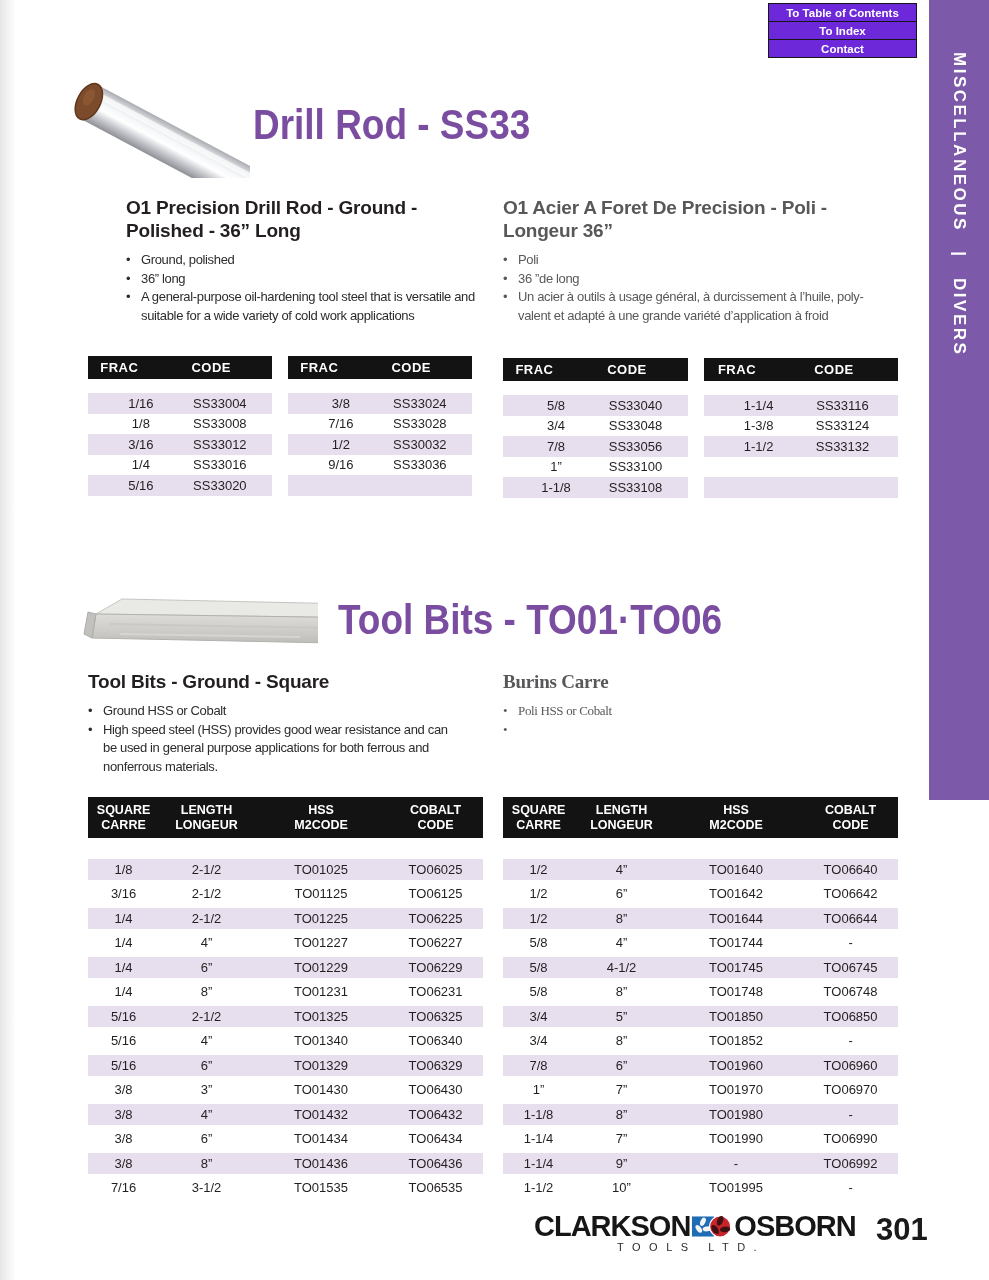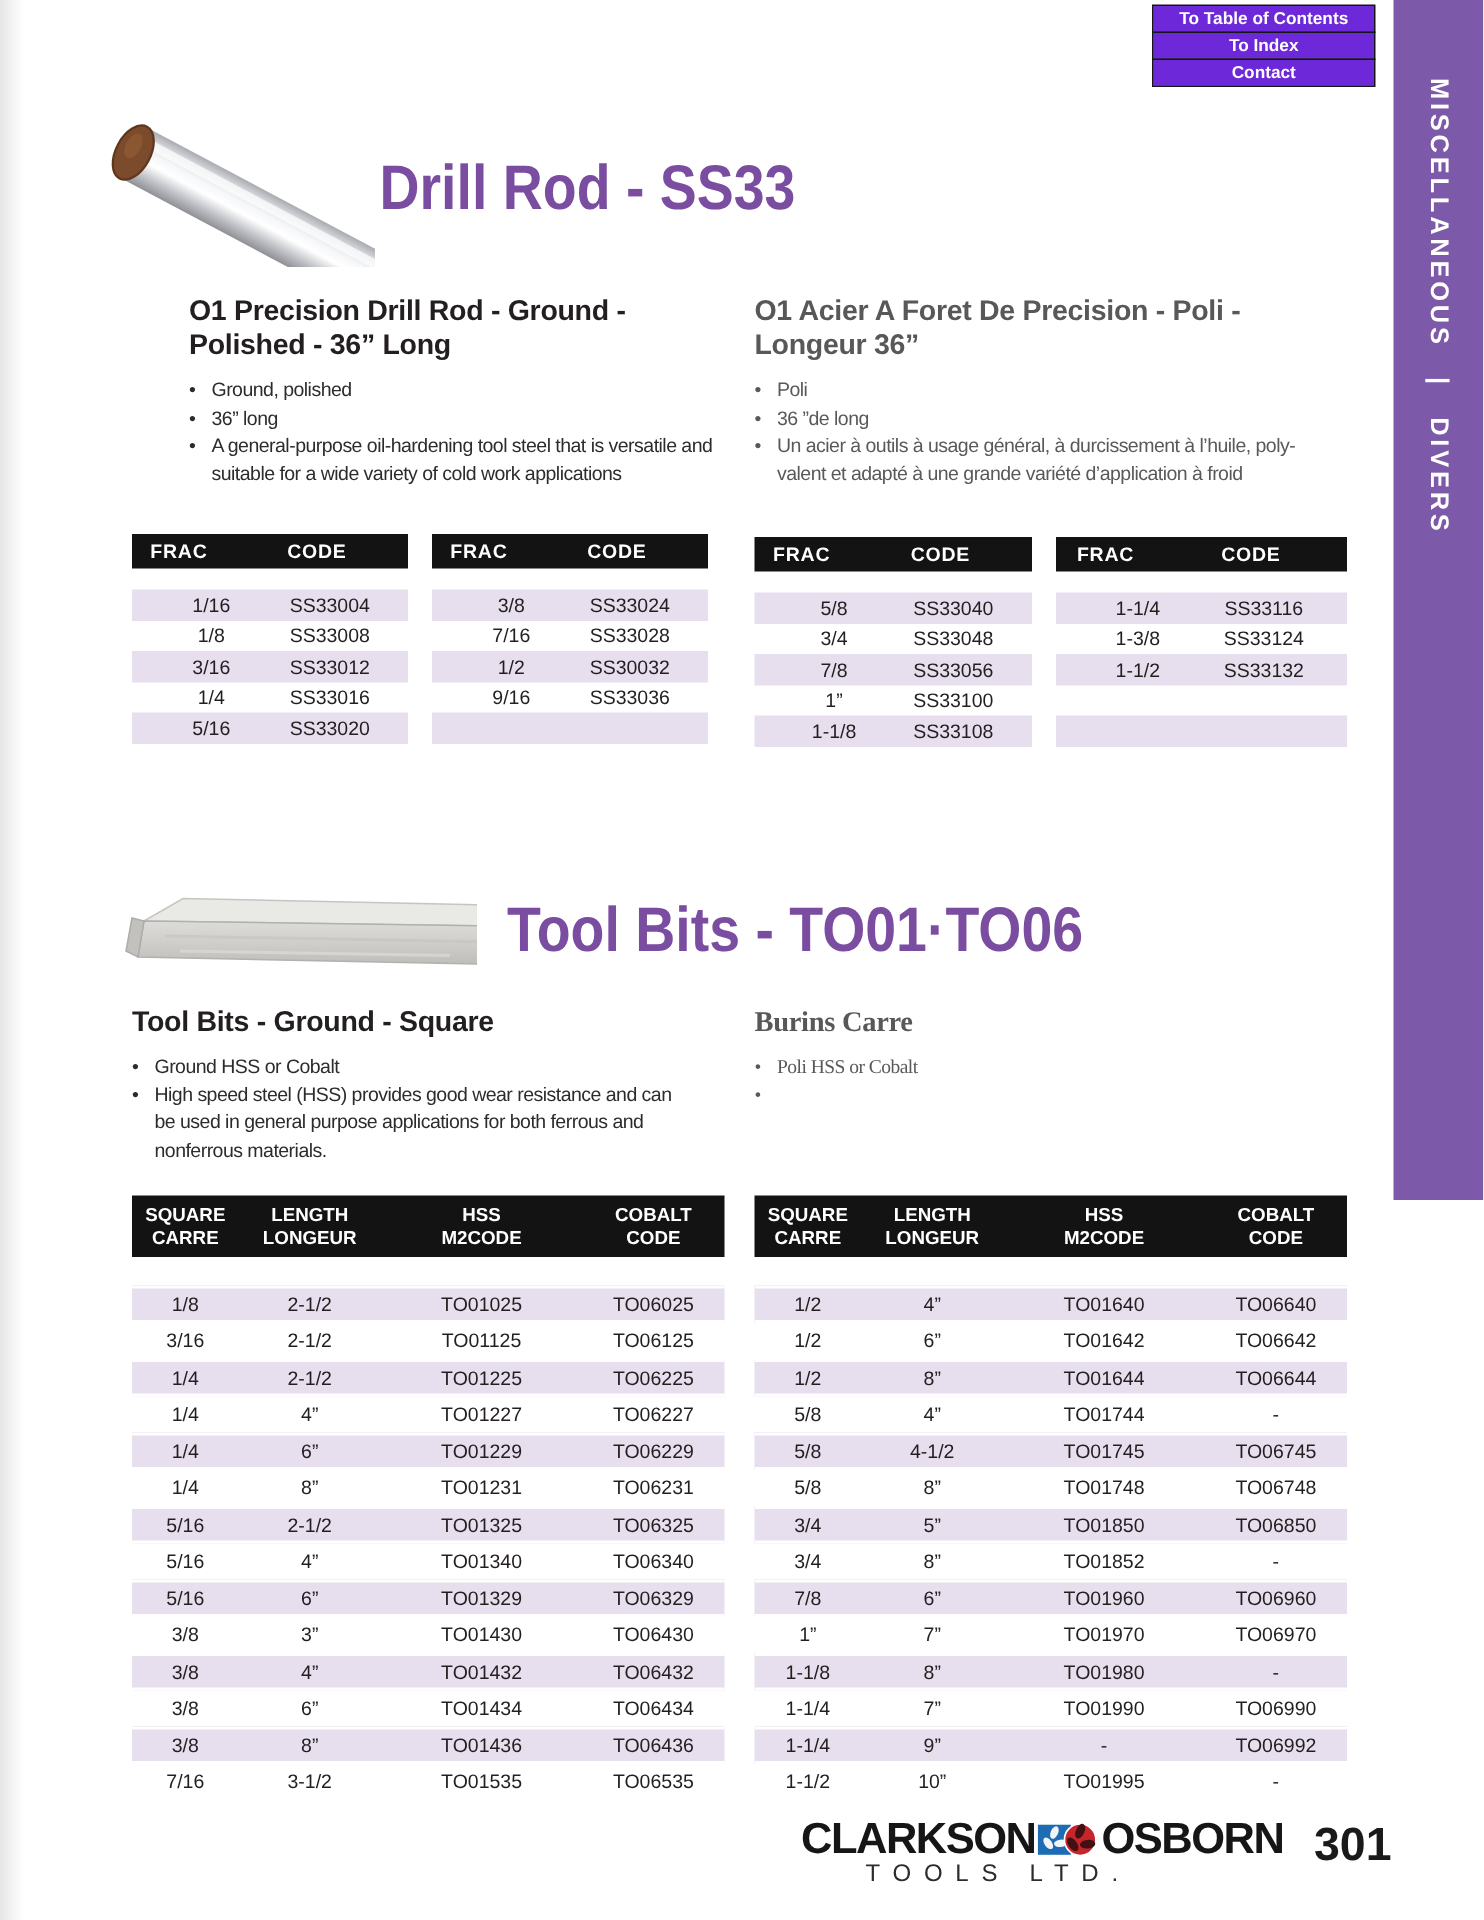--- a/index.html
+++ b/index.html
@@ -53,21 +53,21 @@
   .big-table .th:nth-child(3),.big-table .td:nth-child(3){width:34%;align-items:center;}
   .big-table .th:nth-child(4),.big-table .td:nth-child(4){width:24%;}
   .big-table .tbody{margin-top:19px;}
   .big-table .tr{height:24.5px;font-size:13px;}
   .big-table .tr:nth-child(odd){background:#e7dfee;
         box-shadow:inset 0 2px 0 #fff,inset 0 -2px 0 #fff;}
   
   .brand{position:absolute;left:534px;top:1210px;display:flex;align-items:center;
         font-size:29px;font-weight:bold;letter-spacing:-1px;color:#161616;}
   .brand .emblem{width:42px;height:27px;margin:0 1px;flex:none;}
-  .brand-sub{position:absolute;left:577px;top:1241px;font-size:16px;
+  .brand-sub{position:absolute;left:617px;top:1241px;font-size:11px;
         letter-spacing:8.5px;color:#2c2c2c;}
   .page-num{position:absolute;left:876px;top:1212px;font-size:31px;font-weight:bold;color:#1a1a1a;}
 </style>
 </head>
 <body>
 
 <div class="page">
   <div class="edge-shade"></div>
 
   <div class="nav">

